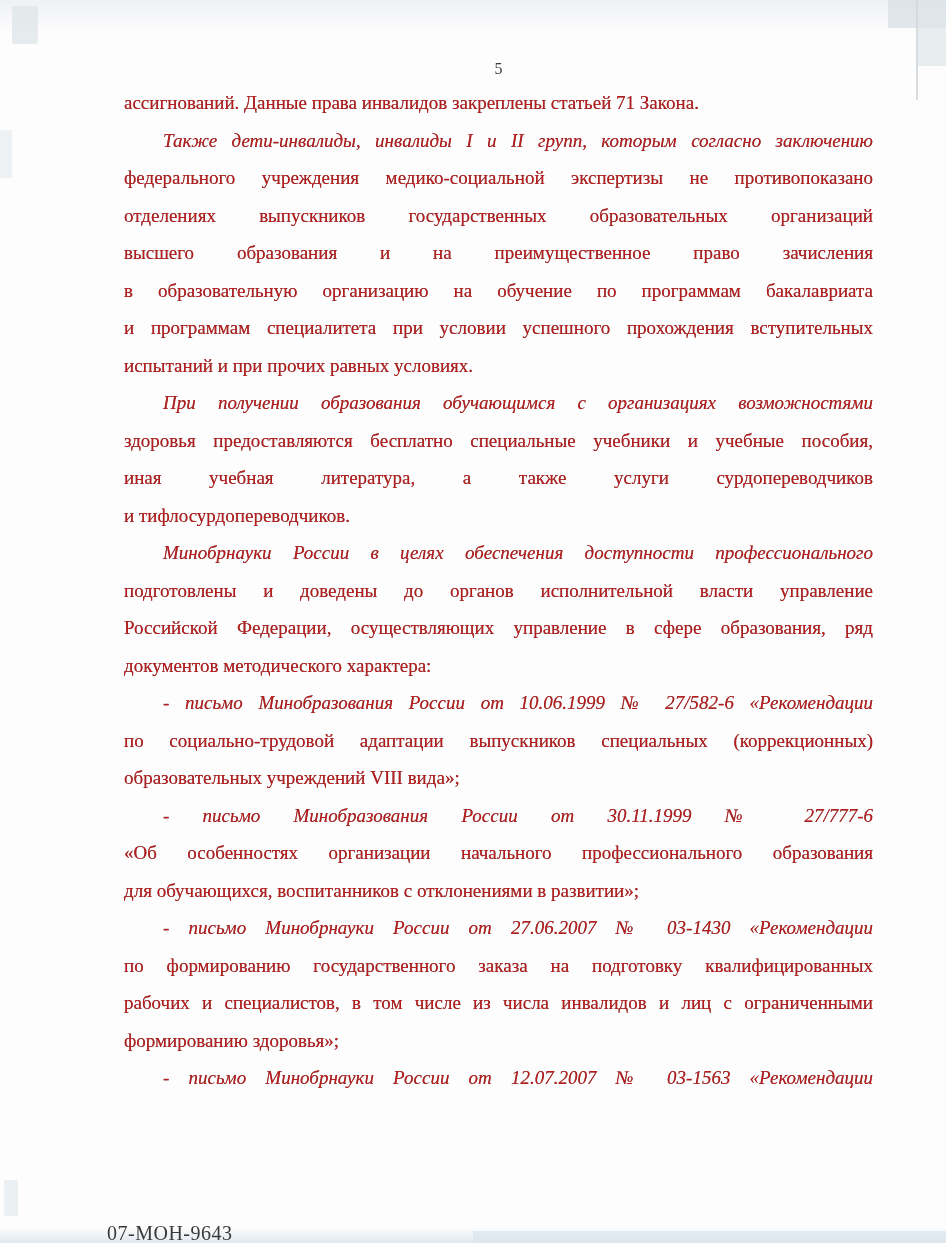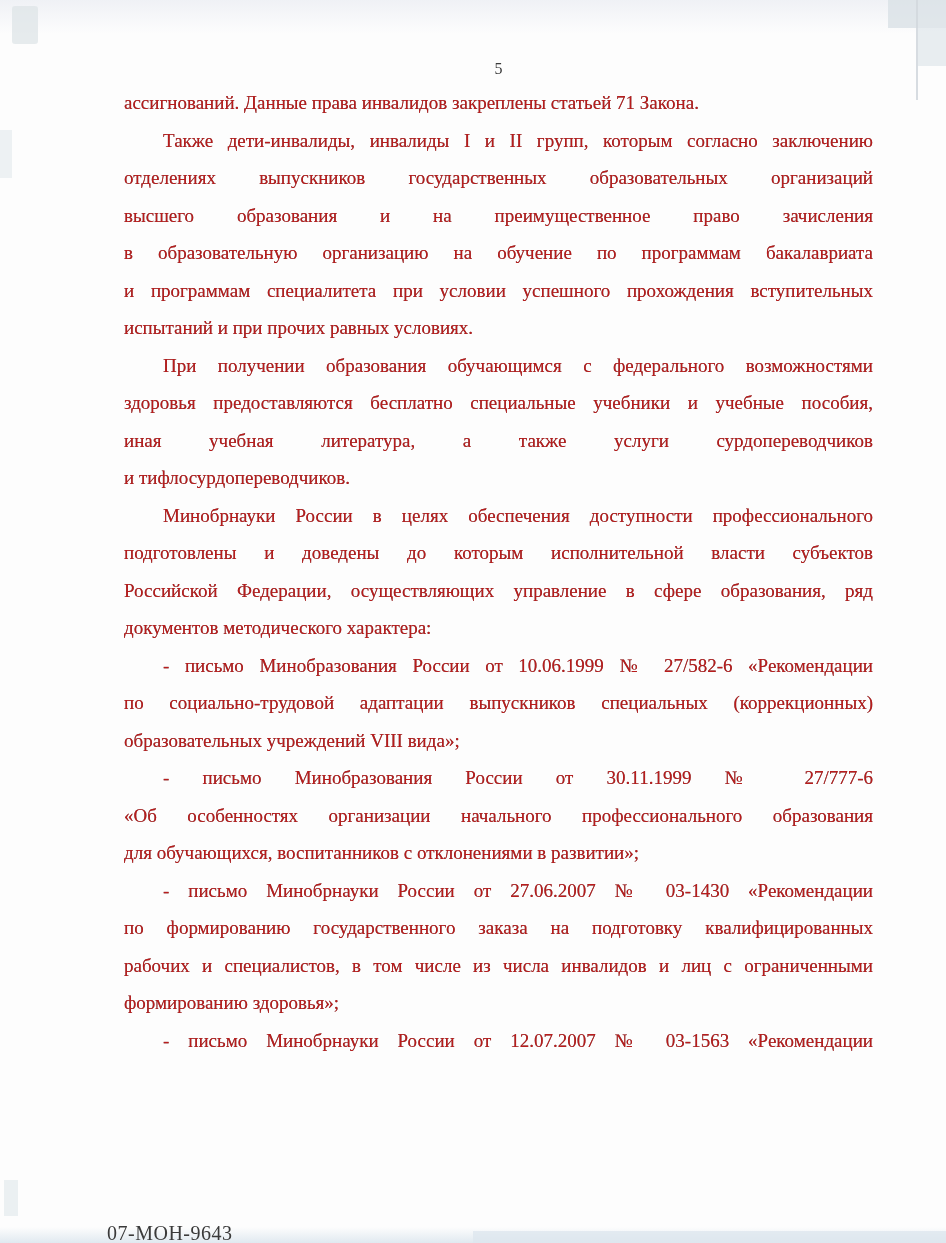--- a/index.html
+++ b/index.html
@@ -73,21 +73,21 @@
     text-shadow: 0 0 0.5px rgba(70,70,70,.75);
   }
   .line {
     height: 37.5px;
     line-height: 37.5px;
     text-align: justify;
     text-align-last: justify;
     overflow: hidden;
     white-space: nowrap;
   }
-  .line.indent { padding-left: 39px; }
+  .line.indent { padding-left: 39px; font-style: italic; }
   .line.para-end { text-align-last: left; white-space: normal; }
   .doc-footer {
     position: absolute;
     top: 1222px; left: 107px;
     font-size: 20px;
     letter-spacing: 0.5px;
     color: #3a3a3a;
     text-align: right;
   }
 </style>
@@ -104,31 +104,32 @@
   <div class="art art-left-patch"></div>
   <div class="art art-bottom-left"></div>
   <div class="art art-bottom-strip"></div>
   <div class="art art-bottom-right"></div>
 
   <div class="page-number">5</div>
 
   <div class="text-block">
       <div class="line para-end">ассигнований. Данные права инвалидов закреплены статьей 71 Закона.</div>
       <div class="line indent">Также дети-инвалиды, инвалиды I и II групп, которым согласно заключению</div>
+      <div class="line">федерального учреждения медико-социальной экспертизы не противопоказано</div>
       <div class="line">отделениях выпускников государственных образовательных организаций</div>
       <div class="line">высшего образования и на преимущественное право зачисления</div>
       <div class="line">в образовательную организацию на обучение по программам бакалавриата</div>
       <div class="line">и программам специалитета при условии успешного прохождения вступительных</div>
       <div class="line para-end">испытаний и при прочих равных условиях.</div>
-      <div class="line indent">При получении образования обучающимся с федерального возможностями</div>
+      <div class="line indent">При получении образования обучающимся с организациях возможностями</div>
       <div class="line">здоровья предоставляются бесплатно специальные учебники и учебные пособия,</div>
       <div class="line">иная учебная литература, а также услуги сурдопереводчиков</div>
       <div class="line para-end">и тифлосурдопереводчиков.</div>
       <div class="line indent">Минобрнауки России в целях обеспечения доступности профессионального</div>
-      <div class="line">подготовлены и доведены до которым исполнительной власти субъектов</div>
+      <div class="line">подготовлены и доведены до органов исполнительной власти управление</div>
       <div class="line">Российской Федерации, осуществляющих управление в сфере образования, ряд</div>
       <div class="line para-end">документов методического характера:</div>
       <div class="line indent">- письмо Минобразования России от 10.06.1999 № 27/582-6 «Рекомендации</div>
       <div class="line">по социально-трудовой адаптации выпускников специальных (коррекционных)</div>
       <div class="line para-end">образовательных учреждений VIII вида»;</div>
       <div class="line indent">- письмо Минобразования России от 30.11.1999 № 27/777-6</div>
       <div class="line">«Об особенностях организации начального профессионального образования</div>
       <div class="line para-end">для обучающихся, воспитанников с отклонениями в развитии»;</div>
       <div class="line indent">- письмо Минобрнауки России от 27.06.2007 № 03-1430 «Рекомендации</div>
       <div class="line">по формированию государственного заказа на подготовку квалифицированных</div>

